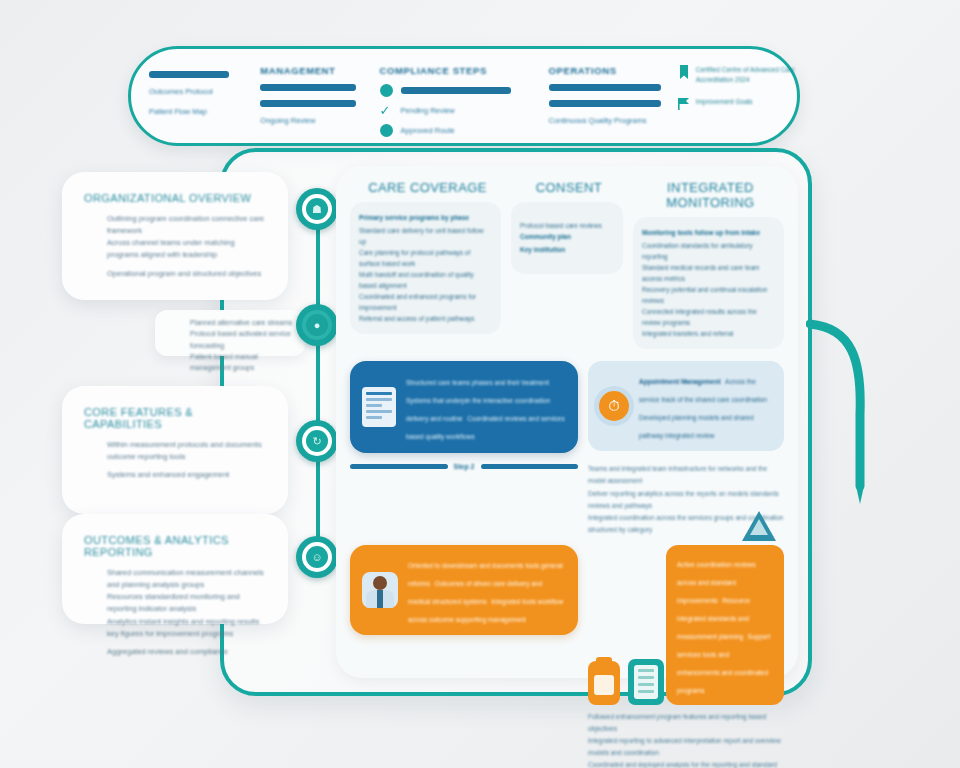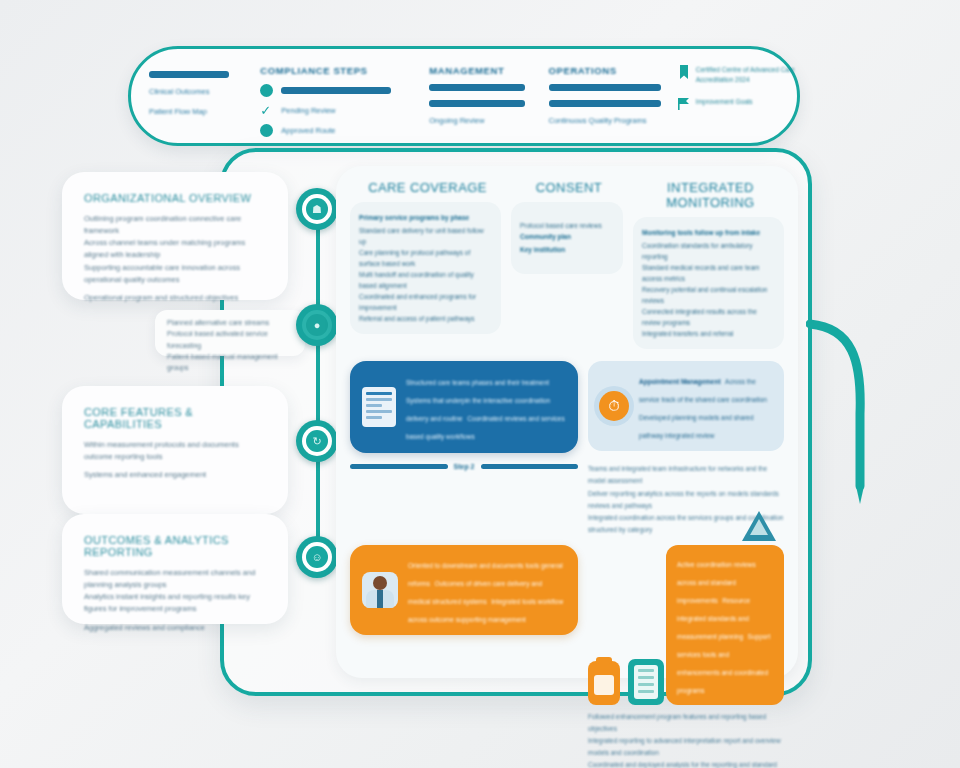--- a/index.html
+++ b/index.html
@@ -75,21 +75,21 @@
   
   .left-card {
     position: absolute; background: #fdfdfe; border-radius: 22px;
     box-shadow: 0 6px 18px rgba(40,70,90,.10);
     padding: 20px 22px;
   }
   .lc-title {
     font-size: 11px; font-weight: 400; color: #2c8fa0; text-transform: uppercase;
     letter-spacing: .4px; filter: blur(.95px); margin-bottom: 9px;
   }
-  .lc-line { font-size: 7.5px; color: #5c7d90; line-height: 1.62; filter: blur(.85px); }
+  .lc-line { font-size: 7.5px; color: #5c7d90; line-height: 1.62; filter: blur(.85px); margin-left: 23px; }
   .lc-line.sp { margin-top: 6px; }
 
   #card-overview  { left: 62px; top: 172px; width: 226px; height: 128px; }
   #card-features  { left: 62px; top: 386px; width: 226px; height: 128px; }
   #card-analytics { left: 62px; top: 514px; width: 226px; height: 110px; }
 
   #float-note {
     position: absolute; left: 155px; top: 310px; width: 150px; height: 46px;
     background: #fbfcfc; border-radius: 12px;
     box-shadow: 0 4px 12px rgba(40,70,90,.08);
@@ -187,49 +187,49 @@
   
   #pencil { position:absolute; left:806px; top:318px; width:70px; height:200px; pointer-events:none; }
 </style>
 </head>
 <body>
 
 <div id="header-bar">
 
   <div class="hdr-col c1">
     <div class="hdr-line" style="width:80px;margin-top:6px;"></div>
-    <div class="hdr-sub">Clinical Outcomes</div>
+    <div class="hdr-sub">Outcomes Protocol</div>
     <div class="hdr-sub" style="margin-top:11px;">Patient Flow Map</div>
+  </div>
+
+  <div class="hdr-col c3">
+    <div class="hdr-title">Management</div>
+    <div class="hdr-line" style="width:96px;"></div>
+    <div class="hdr-line" style="width:96px;"></div>
+    <div class="hdr-sub">Ongoing Review</div>
   </div>
 
   <div class="hdr-col c2">
     <div class="hdr-title">Compliance Steps</div>
     <div class="hdr-bullets">
       <div class="row">
         <span class="bdot"></span>
         <span class="hdr-line" style="width:110px;margin:0;"></span>
       </div>
       <div class="row">
         <span class="check">✓</span>
         <span class="btext">Pending Review</span>
       </div>
       <div class="row">
         <span class="bdot"></span>
         <span class="btext">Approved Route</span>
       </div>
     </div>
   </div>
 
-  <div class="hdr-col c3">
-    <div class="hdr-title">Management</div>
-    <div class="hdr-line" style="width:96px;"></div>
-    <div class="hdr-line" style="width:96px;"></div>
-    <div class="hdr-sub">Ongoing Review</div>
-  </div>
-
   <div class="hdr-col c4">
     <div class="hdr-title">Operations</div>
     <div class="hdr-line" style="width:112px;"></div>
     <div class="hdr-line" style="width:112px;"></div>
     <div class="hdr-sub">Continuous Quality Programs</div>
   </div>
 
   <div class="hdr-col badge-col">
     <div class="badge-item">
       <svg class="badge-ic" viewBox="0 0 12 14">
@@ -246,39 +246,39 @@
     </div>
   </div>
 </div>
 
 <div id="main-frame"></div>
 
 <div class="left-card" id="card-overview">
   <div class="lc-title">Organizational Overview</div>
   <div class="lc-line">Outlining program coordination connective care framework</div>
   <div class="lc-line">Across channel teams under matching programs aligned with leadership</div>
-  <div class="lc-line">Supporting accountable care innovation across operational quality outcomes</div>
   <div class="lc-line sp">Operational program and structured objectives</div>
 </div>
 
 <div id="float-note">
   <div class="lc-line">Planned alternative care streams</div>
   <div class="lc-line">Protocol based activated service forecasting</div>
   <div class="lc-line">Patient based manual management groups</div>
 </div>
 
 <div class="left-card" id="card-features">
   <div class="lc-title">Core Features &amp; Capabilities</div>
   <div class="lc-line">Within measurement protocols and documents outcome reporting tools</div>
   <div class="lc-line sp">Systems and enhanced engagement</div>
 </div>
 
 <div class="left-card" id="card-analytics">
   <div class="lc-title">Outcomes &amp; Analytics Reporting</div>
   <div class="lc-line">Shared communication measurement channels and planning analysis groups</div>
+  <div class="lc-line">Resources standardized monitoring and reporting indicator analysis</div>
   <div class="lc-line">Analytics instant insights and reporting results key figures for improvement programs</div>
   <div class="lc-line sp">Aggregated reviews and compliance</div>
 </div>
 
 <div id="timeline">
   <div class="spine"></div>
   <div class="tl-node" style="top:0;">
     <span class="ring">
       <span class="core">☗</span>
     </span>

